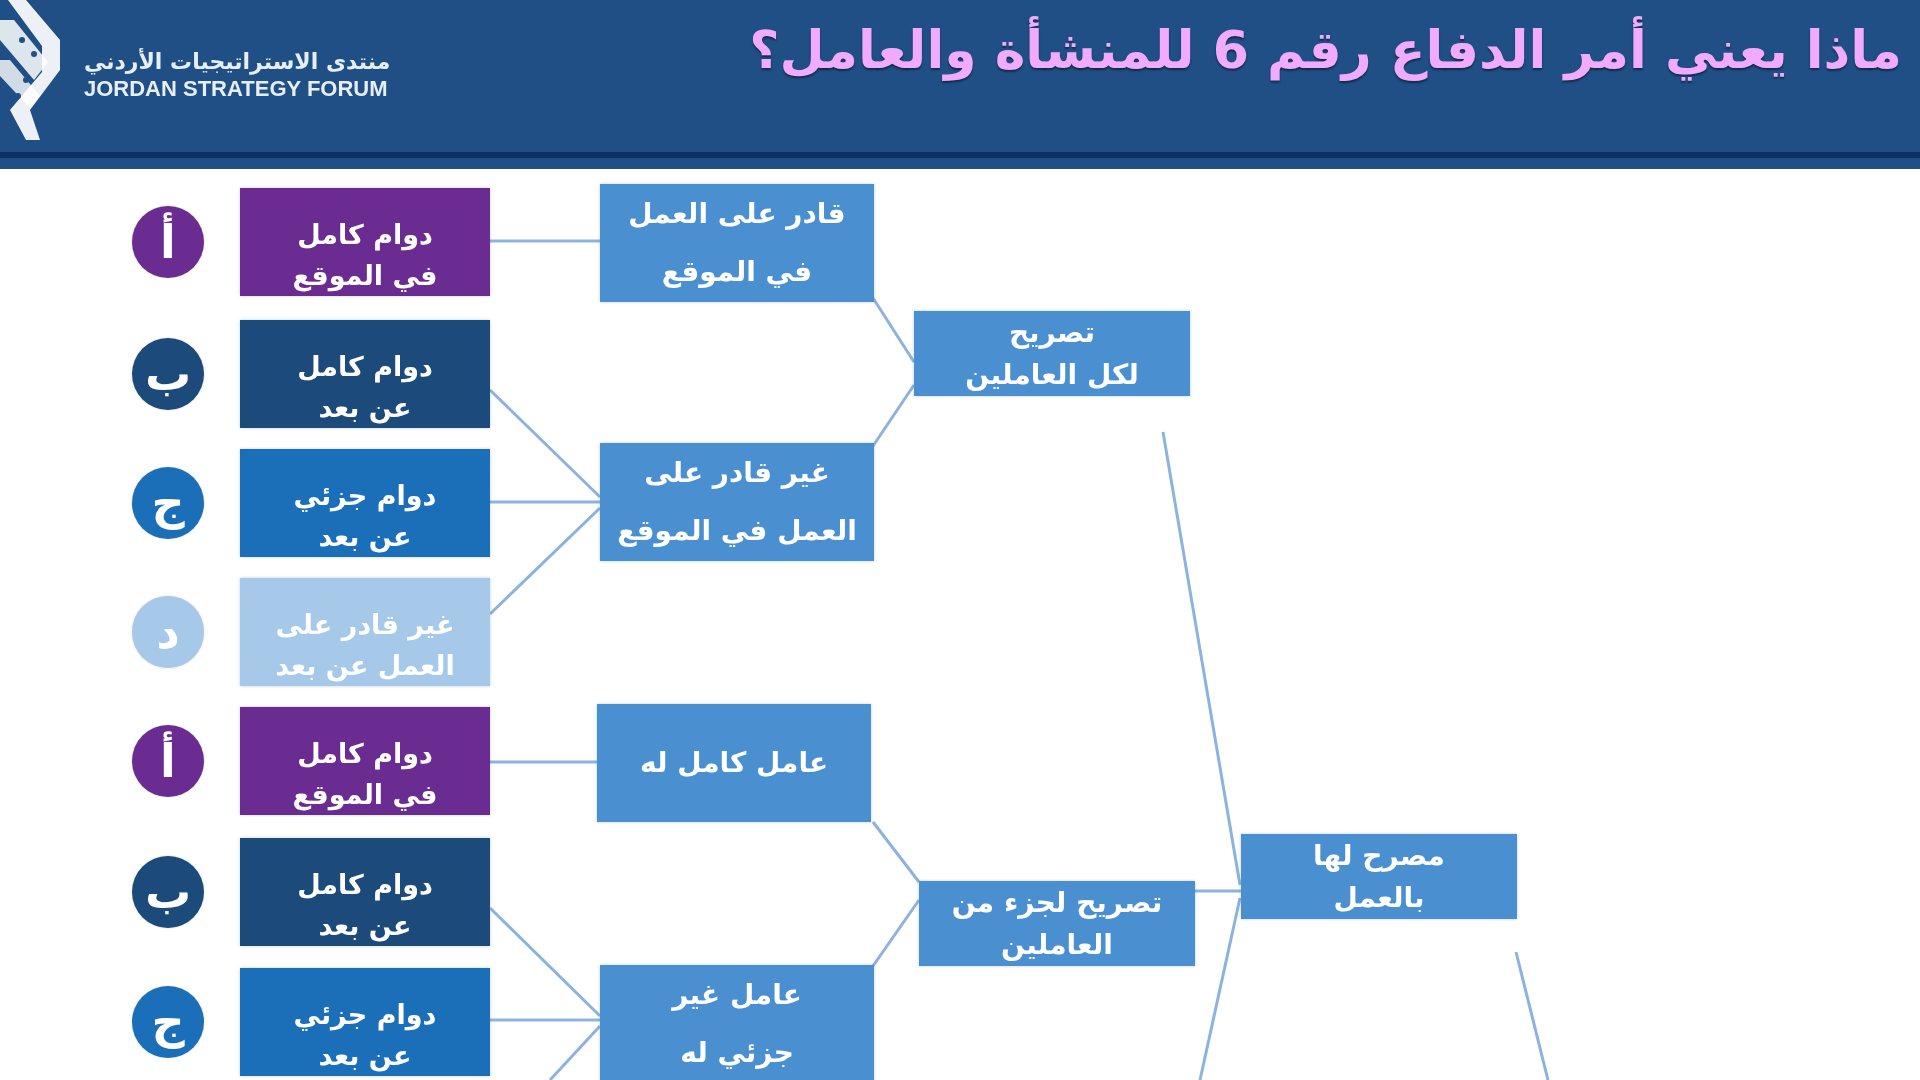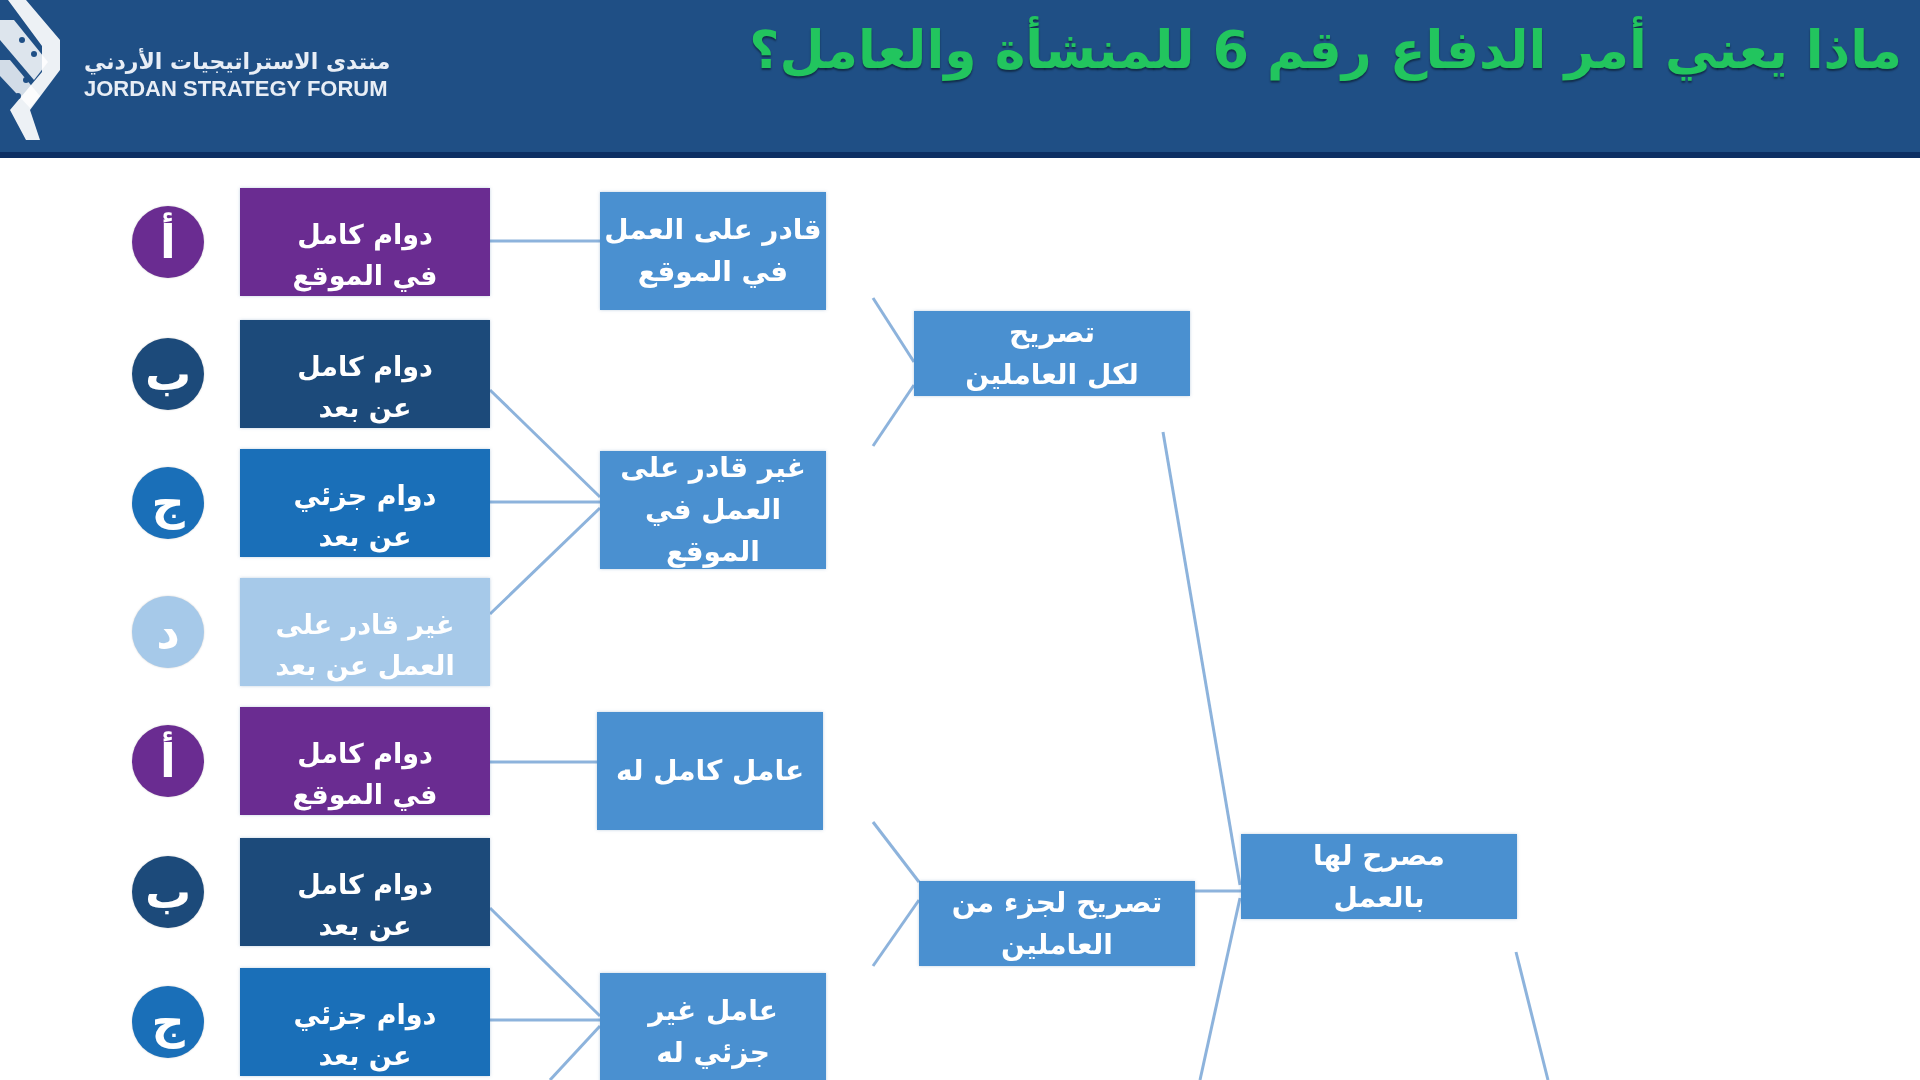--- a/index.html
+++ b/index.html
@@ -1,28 +1,28 @@
 <!DOCTYPE html>
 <html><head>
 <meta charset="utf-8">
 <style>
   html, body { margin:0; padding:0; }
   body { width:1920px; height:1080px; overflow:hidden; background:#ffffff; position:relative; font-family:"DejaVu Sans", sans-serif; }
-  .header { position:absolute; left:0; top:0; width:1920px; height:152px; background:#1f4f85; }
+  .header { position:absolute; left:0; top:0; width:1920px; height:169px; background:#1f4f85; }
   .header-band { position:absolute; left:0; top:152px; width:1920px; height:6px; background:#0d2f63; }
   .logo-mark { position:absolute; left:0; top:0; width:70px; height:140px; }
   .logo-text { position:absolute; left:84px; top:48px; color:#e8eef6; }
   .logo-ar { font-size:22px; font-weight:bold; direction:rtl; text-align:left; letter-spacing:0px; line-height:28px; }
   .logo-en { font-size:22px; font-weight:bold; letter-spacing:0px; line-height:26px; font-family:"Liberation Sans", sans-serif; }
-  .title { position:absolute; right:18px; top:20px; color:#22c55e; font-size:52px; font-weight:bold; direction:rtl; text-shadow:0 2px 2px rgba(0,0,0,0.45); white-space:nowrap;text-align:right; }
+  .title { position:absolute; right:18px; top:20px; color:#f0abfc; font-size:52px; font-weight:bold; direction:rtl; text-shadow:0 2px 2px rgba(0,0,0,0.45); white-space:nowrap;text-align:right; }
   .lines { position:absolute; left:0; top:0; width:1920px; height:1080px; }
   .box { position:absolute; display:flex; align-items:center; justify-content:center; text-align:center; color:#ffffff; font-weight:bold; direction:rtl; box-shadow:0 0 3px rgba(80,120,170,0.35); }
   .box span { display:block; white-space:pre-line; }
   .lbox { left:240px; width:250px; height:108px; font-size:27px; line-height:41px;align-items:flex-end; }
-  .mbox { width:226px; height:118px; font-size:28px; line-height:42px; background:#4a90d0;margin-top:8px; }
+  .mbox { width:274px; height:118px; font-size:28px; line-height:58px; background:#4a90d0; }
   .rbox { width:276px; height:85px; font-size:28px; line-height:42px; background:#4a90d0; }
   .circle { position:absolute; left:132px; width:72px; height:72px; border-radius:50%; display:flex; align-items:center; justify-content:center; color:#fff; font-size:46px; font-weight:bold; box-shadow:0 0 2px rgba(0,0,0,0.2); }
 </style>
 </head>
 <body>
 
 <div class="header">
   <svg class="logo-mark" viewBox="0 0 70 140">
     <path d="M8 0 L26 0 L60 40 L60 70 L30 110 L40 140 L26 140 L10 110 L42 72 L42 46 Z" fill="#ffffff" opacity="0.92"></path>
     <path d="M0 20 L14 20 L48 62 L34 80 L0 40 Z" fill="#ffffff" opacity="0.85"></path>

